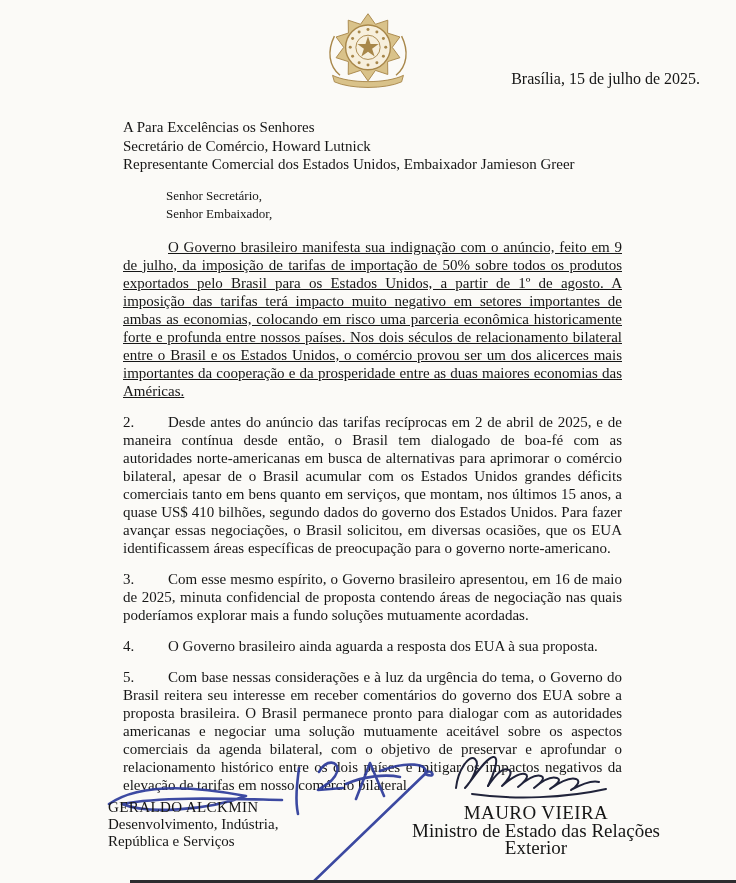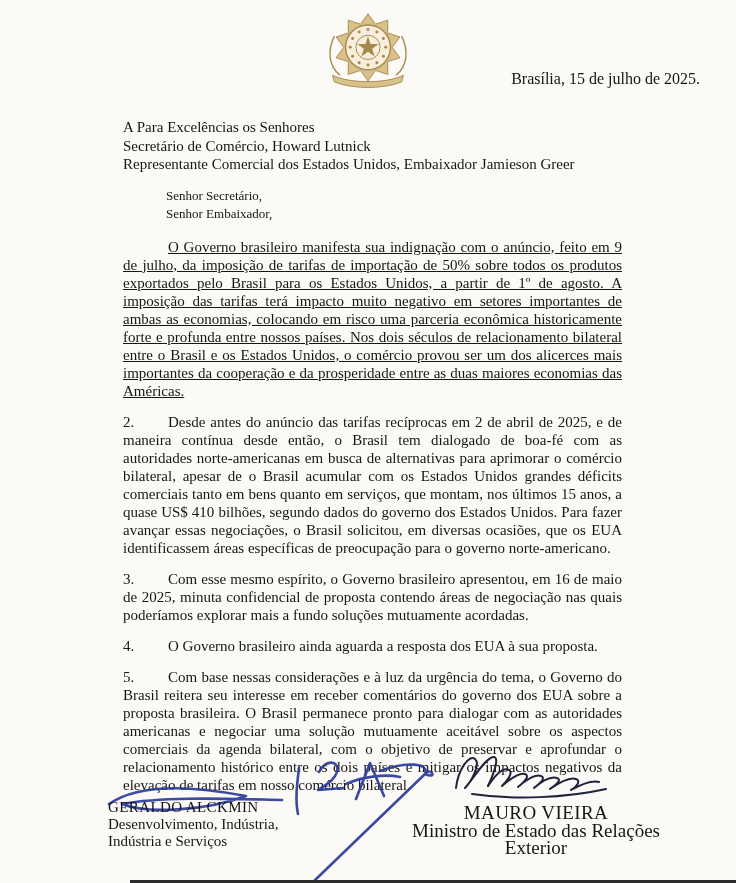--- a/index.html
+++ b/index.html
@@ -81,21 +81,21 @@
       <path d="M205,12 C203,28 201,44 204,58"></path>
       <path d="M225,16 C231,3 246,4 243,16 C240,26 229,30 224,34 L249,32"></path>
       <path d="M262,43 L276,7 L290,40"></path>
       <path d="M252,28 C270,20 292,18 306,21"></path>
       <path d="M286,15 C312,5 336,7 331,18 C345,24 336,10 331,18 L218,127"></path>
     </g>
   </svg>
   <div class="sig-alckmin-block">
     <div class="sig-name">GERALDO ALCKMIN</div>
     <div>Desenvolvimento, Indústria,</div>
-    <div>Indústria e Serviços</div>
+    <div>República e Serviços</div>
   </div>
 
   <svg class="sig-svg-vieira" viewBox="0 0 182 54" aria-hidden="true">
     <g fill="none" stroke-width="2" stroke-linecap="round" stroke-linejoin="round" stroke="#20233a">
       <path d="M12,40 C14,22 25,6 31,11 C37,16 27,34 21,40 C31,28 42,10 49,9 C57,8 48,30 44,38"></path>
       <path d="M44,38 C52,26 60,19 65,22 C70,25 62,34 58,38 C66,31 75,24 81,26 C87,28 78,36 74,39 C82,32 91,26 97,28 C103,30 94,37 90,40 C98,33 107,28 113,30 C119,32 110,38 106,41 C116,34 126,29 132,31 C138,33 131,40 127,42 C136,37 148,32 155,34"></path>
       <path d="M28,46 C70,52 122,50 162,41"></path>
     </g>
   </svg>
   <div class="sig-vieira-block">

